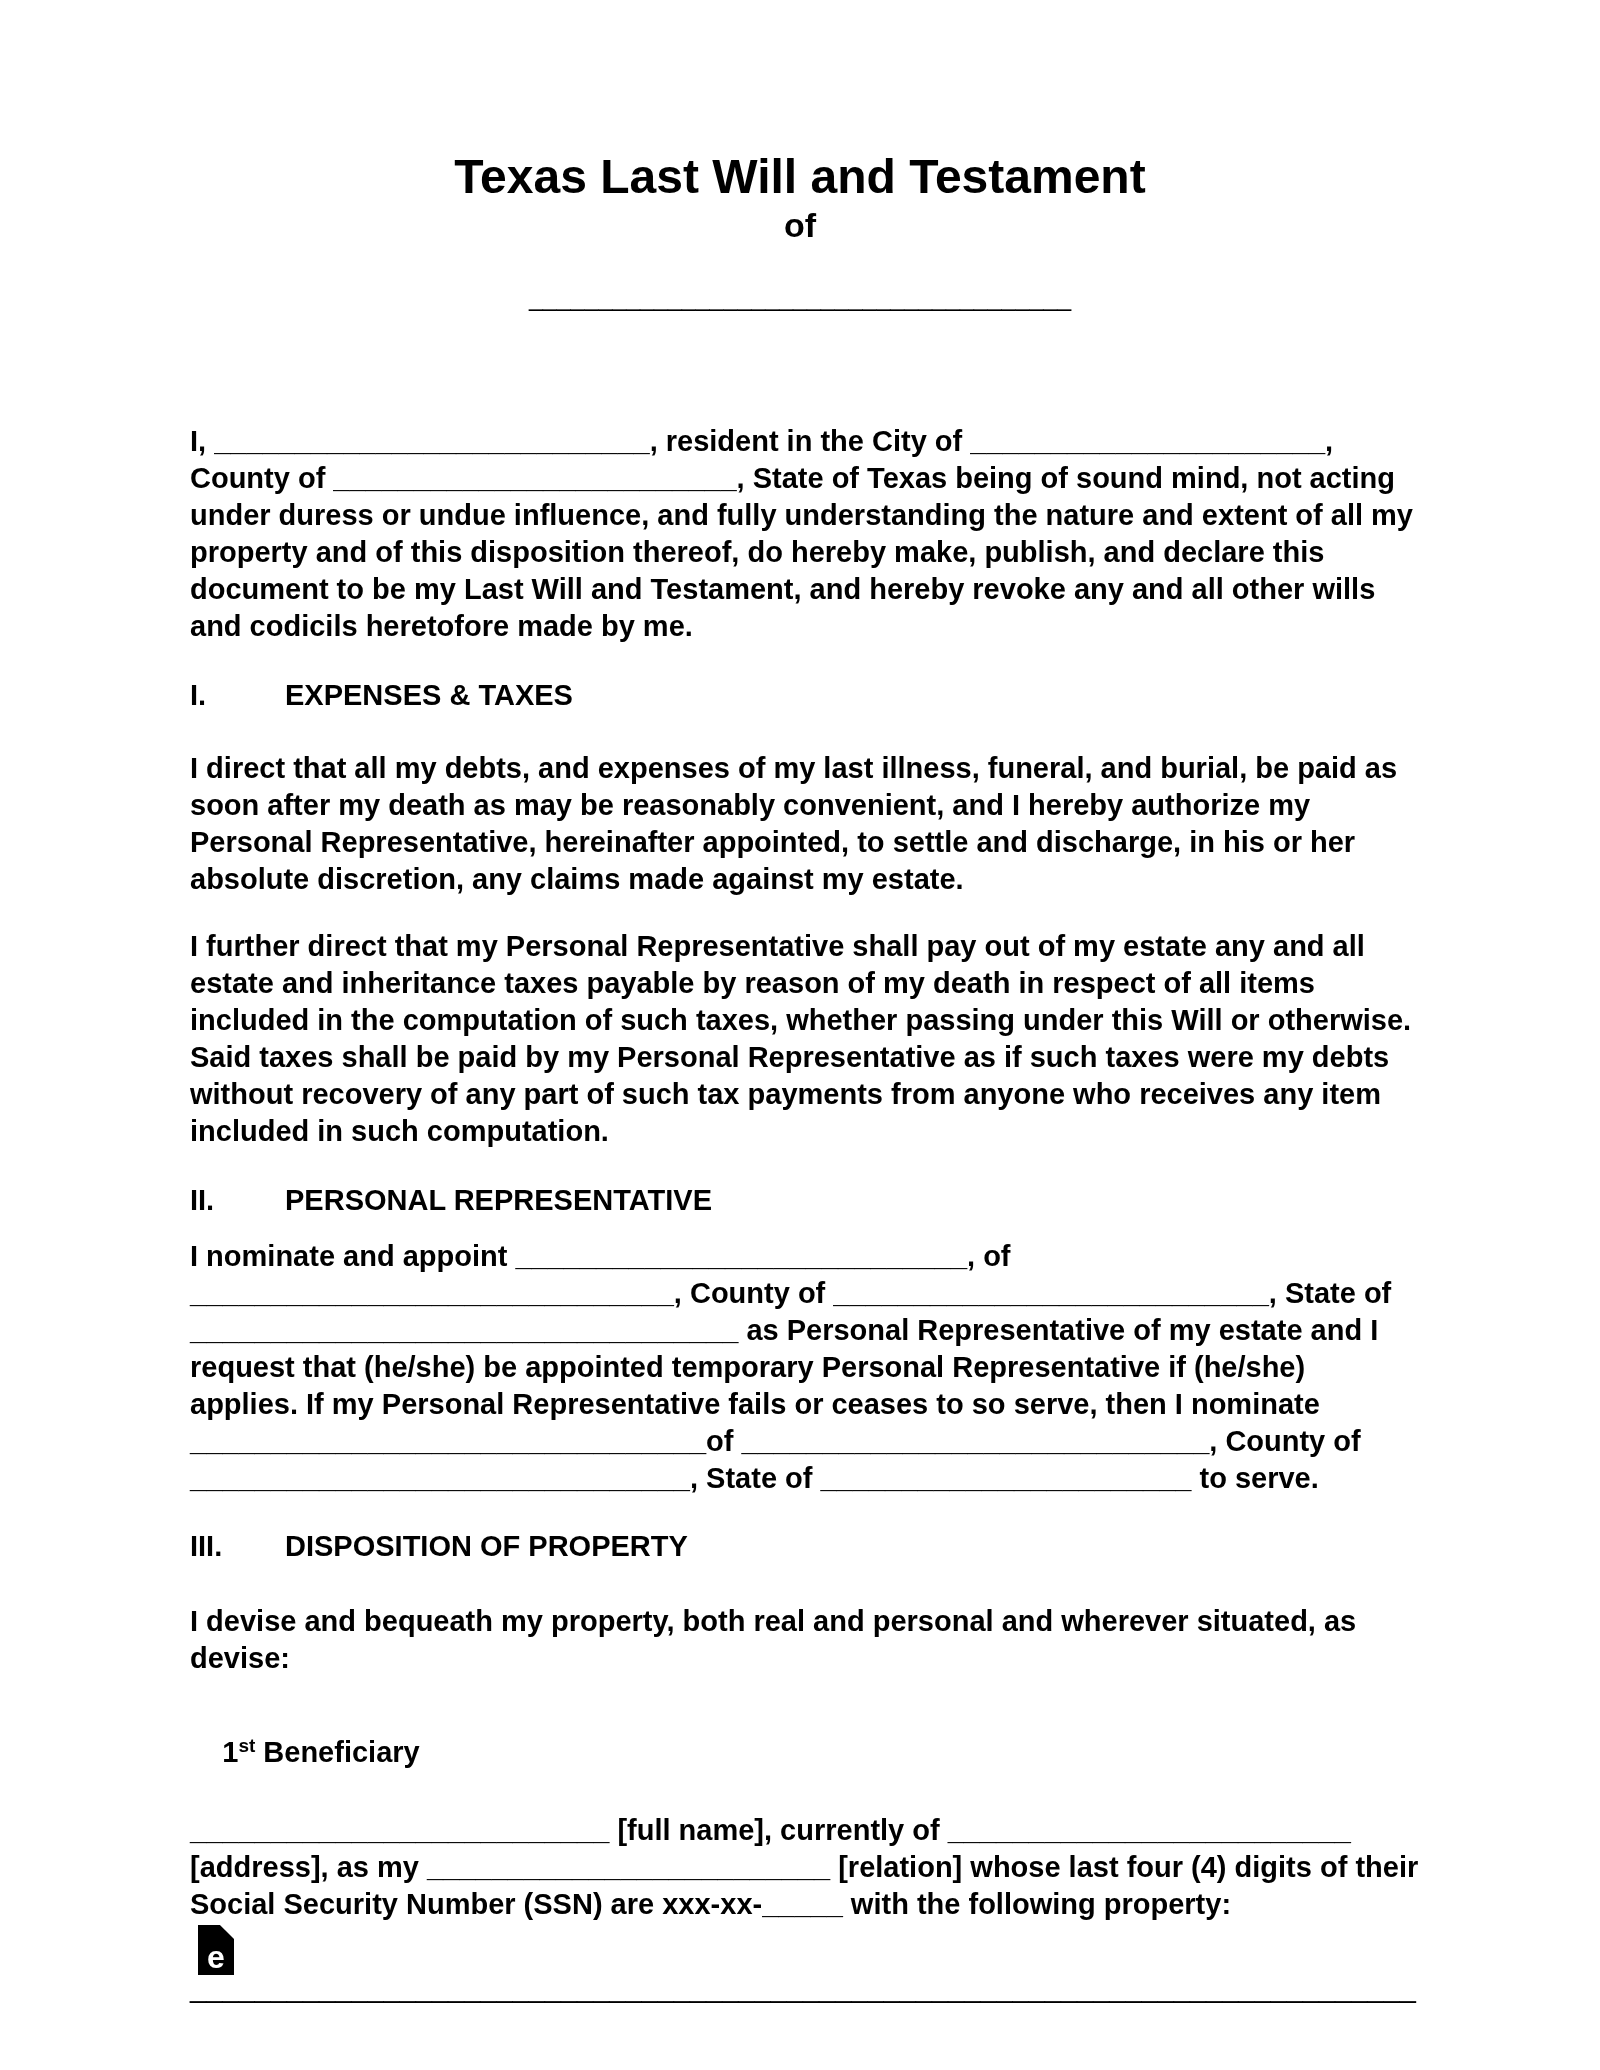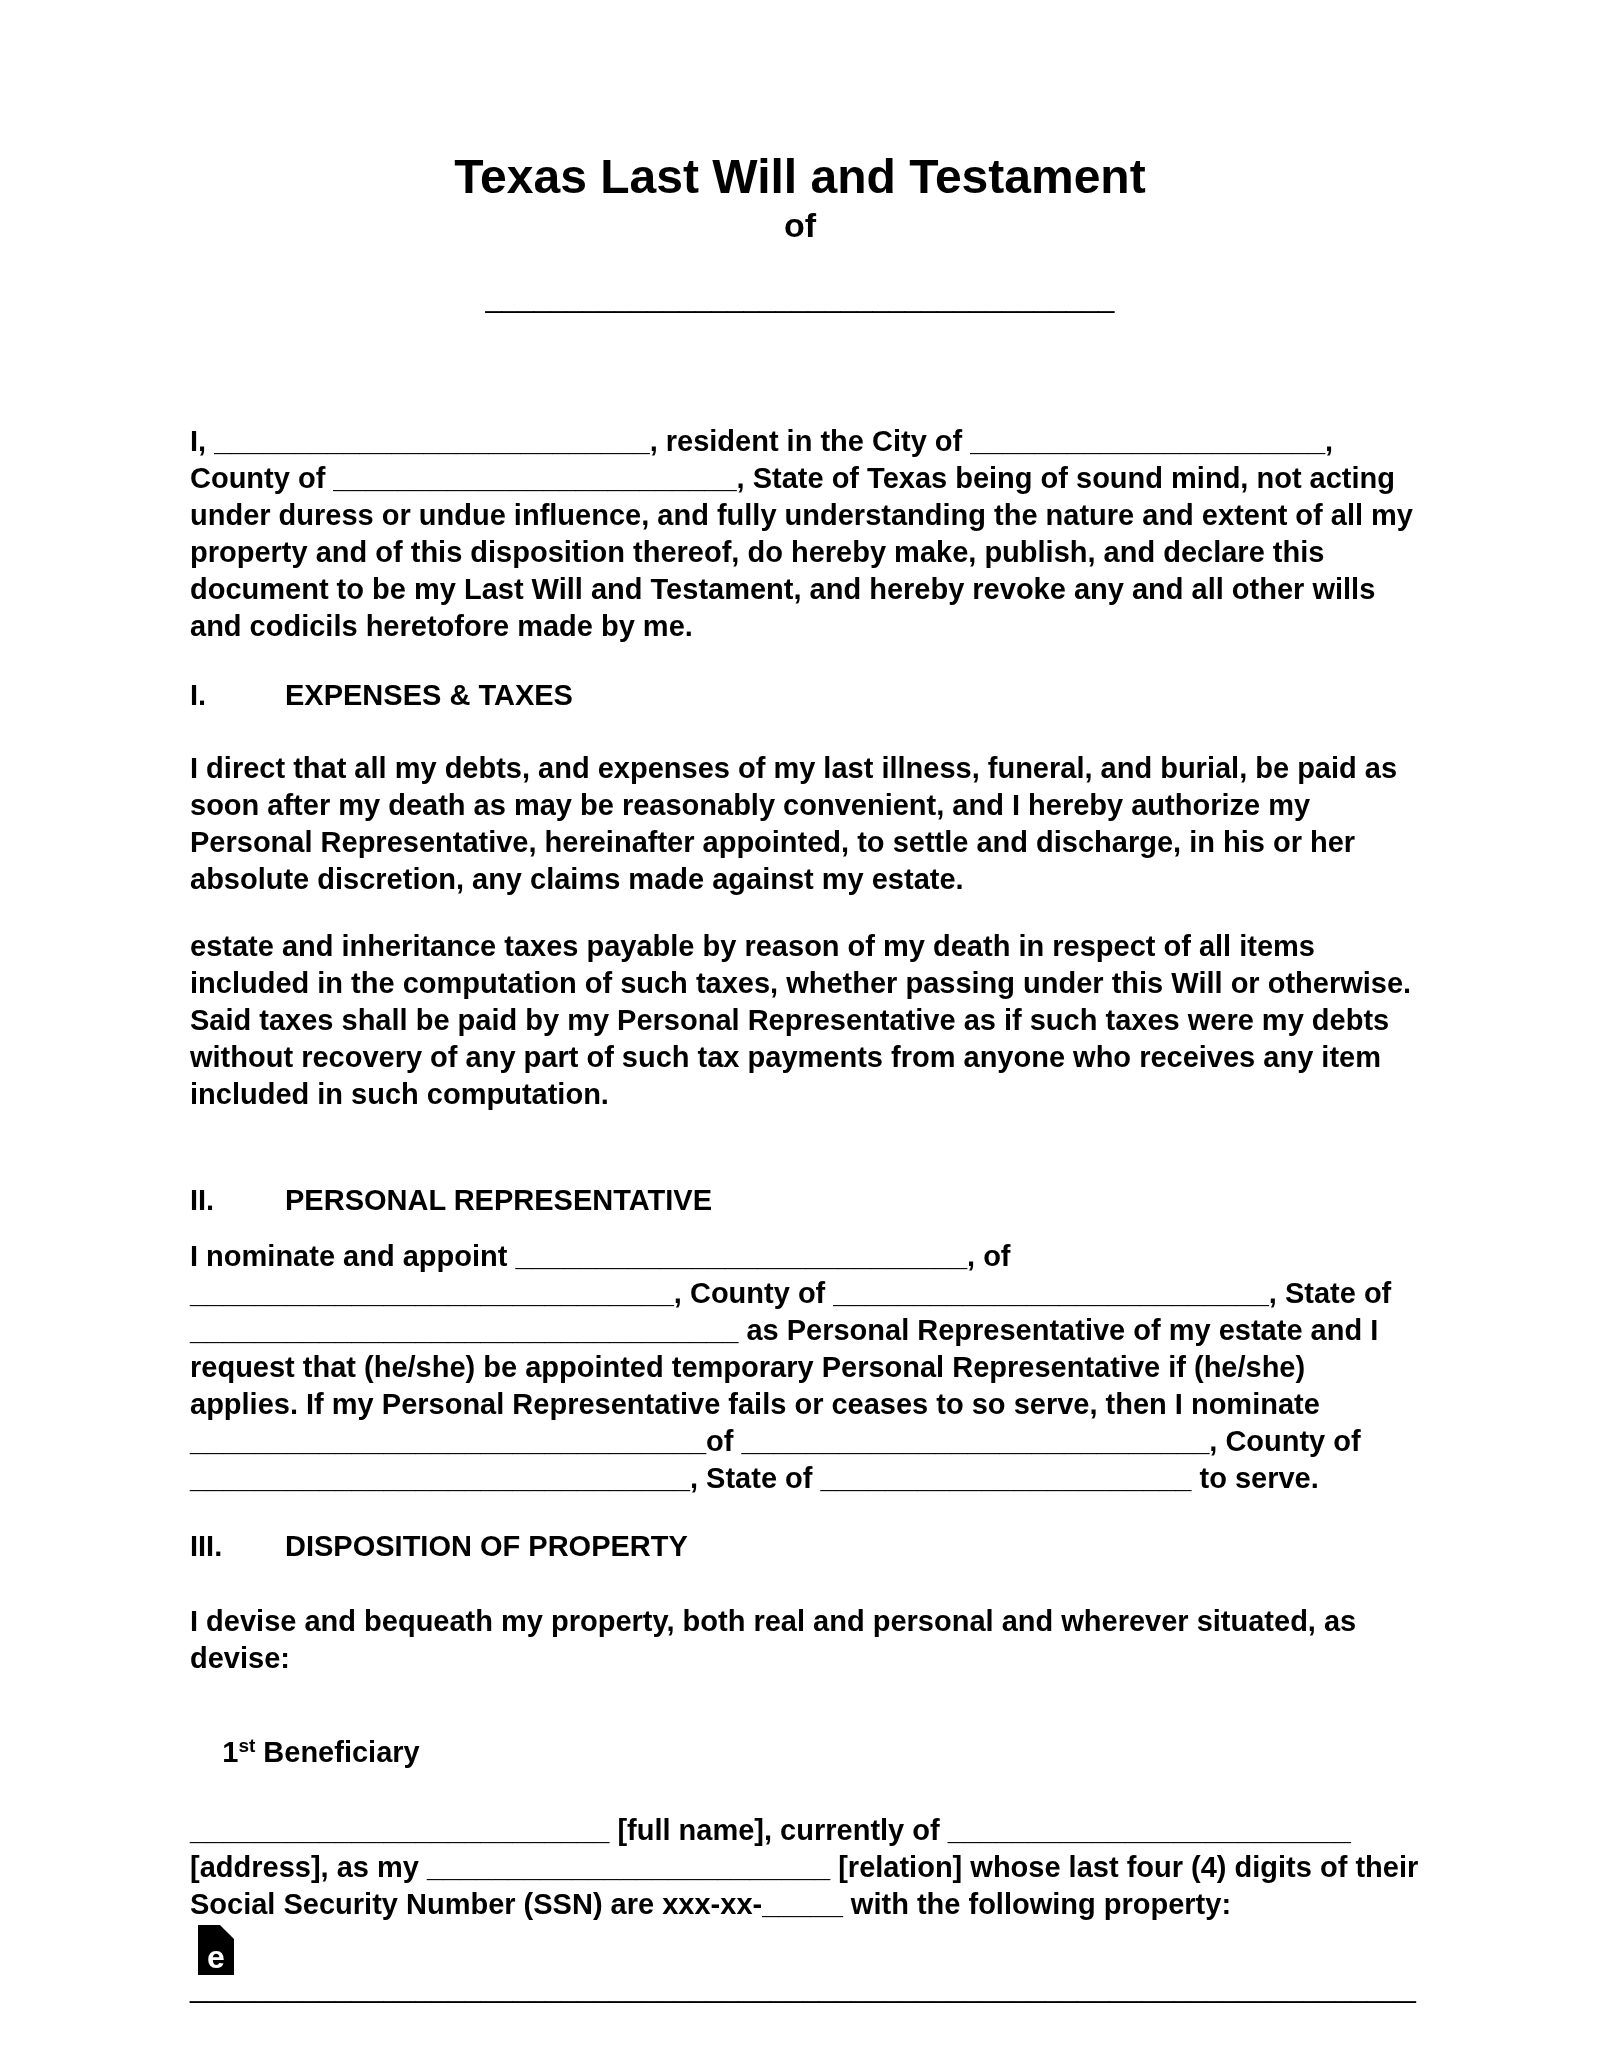--- a/index.html
+++ b/index.html
@@ -22,21 +22,21 @@
     letter-spacing: 0px;
   }
   .doc-subtitle {
     top: 206px;
     font-size: 34px;
     font-weight: bold;
     line-height: 38px;
   }
   .name-blank {
     top: 278px;
-    font-size: 29px;
+    font-size: 25px;
     line-height: 38px;
     letter-spacing: 0px;
   }
   .block {
     left: 190px;
     font-size: 29px;
     line-height: 37px;
   }
   .line {
     white-space: pre;
@@ -124,20 +124,21 @@
   </div>
 
   <div class="abs block" style="top:750px">
     <div class="line">I direct that all my debts, and expenses of my last illness, funeral, and burial, be paid as</div>
     <div class="line">soon after my death as may be reasonably convenient, and I hereby authorize my</div>
     <div class="line">Personal Representative, hereinafter appointed, to settle and discharge, in his or her</div>
     <div class="line">absolute discretion, any claims made against my estate.</div>
   </div>
 
   <div class="abs block" style="top:928px">
+    <div class="line">I further direct that my Personal Representative shall pay out of my estate any and all</div>
     <div class="line">estate and inheritance taxes payable by reason of my death in respect of all items</div>
     <div class="line">included in the computation of such taxes, whether passing under this Will or otherwise.</div>
     <div class="line">Said taxes shall be paid by my Personal Representative as if such taxes were my debts</div>
     <div class="line">without recovery of any part of such tax payments from anyone who receives any item</div>
     <div class="line">included in such computation.</div>
   </div>
 
   <div class="abs block heading" style="top:1182px">
     <span class="num">II.</span>
     <span>PERSONAL REPRESENTATIVE</span>

